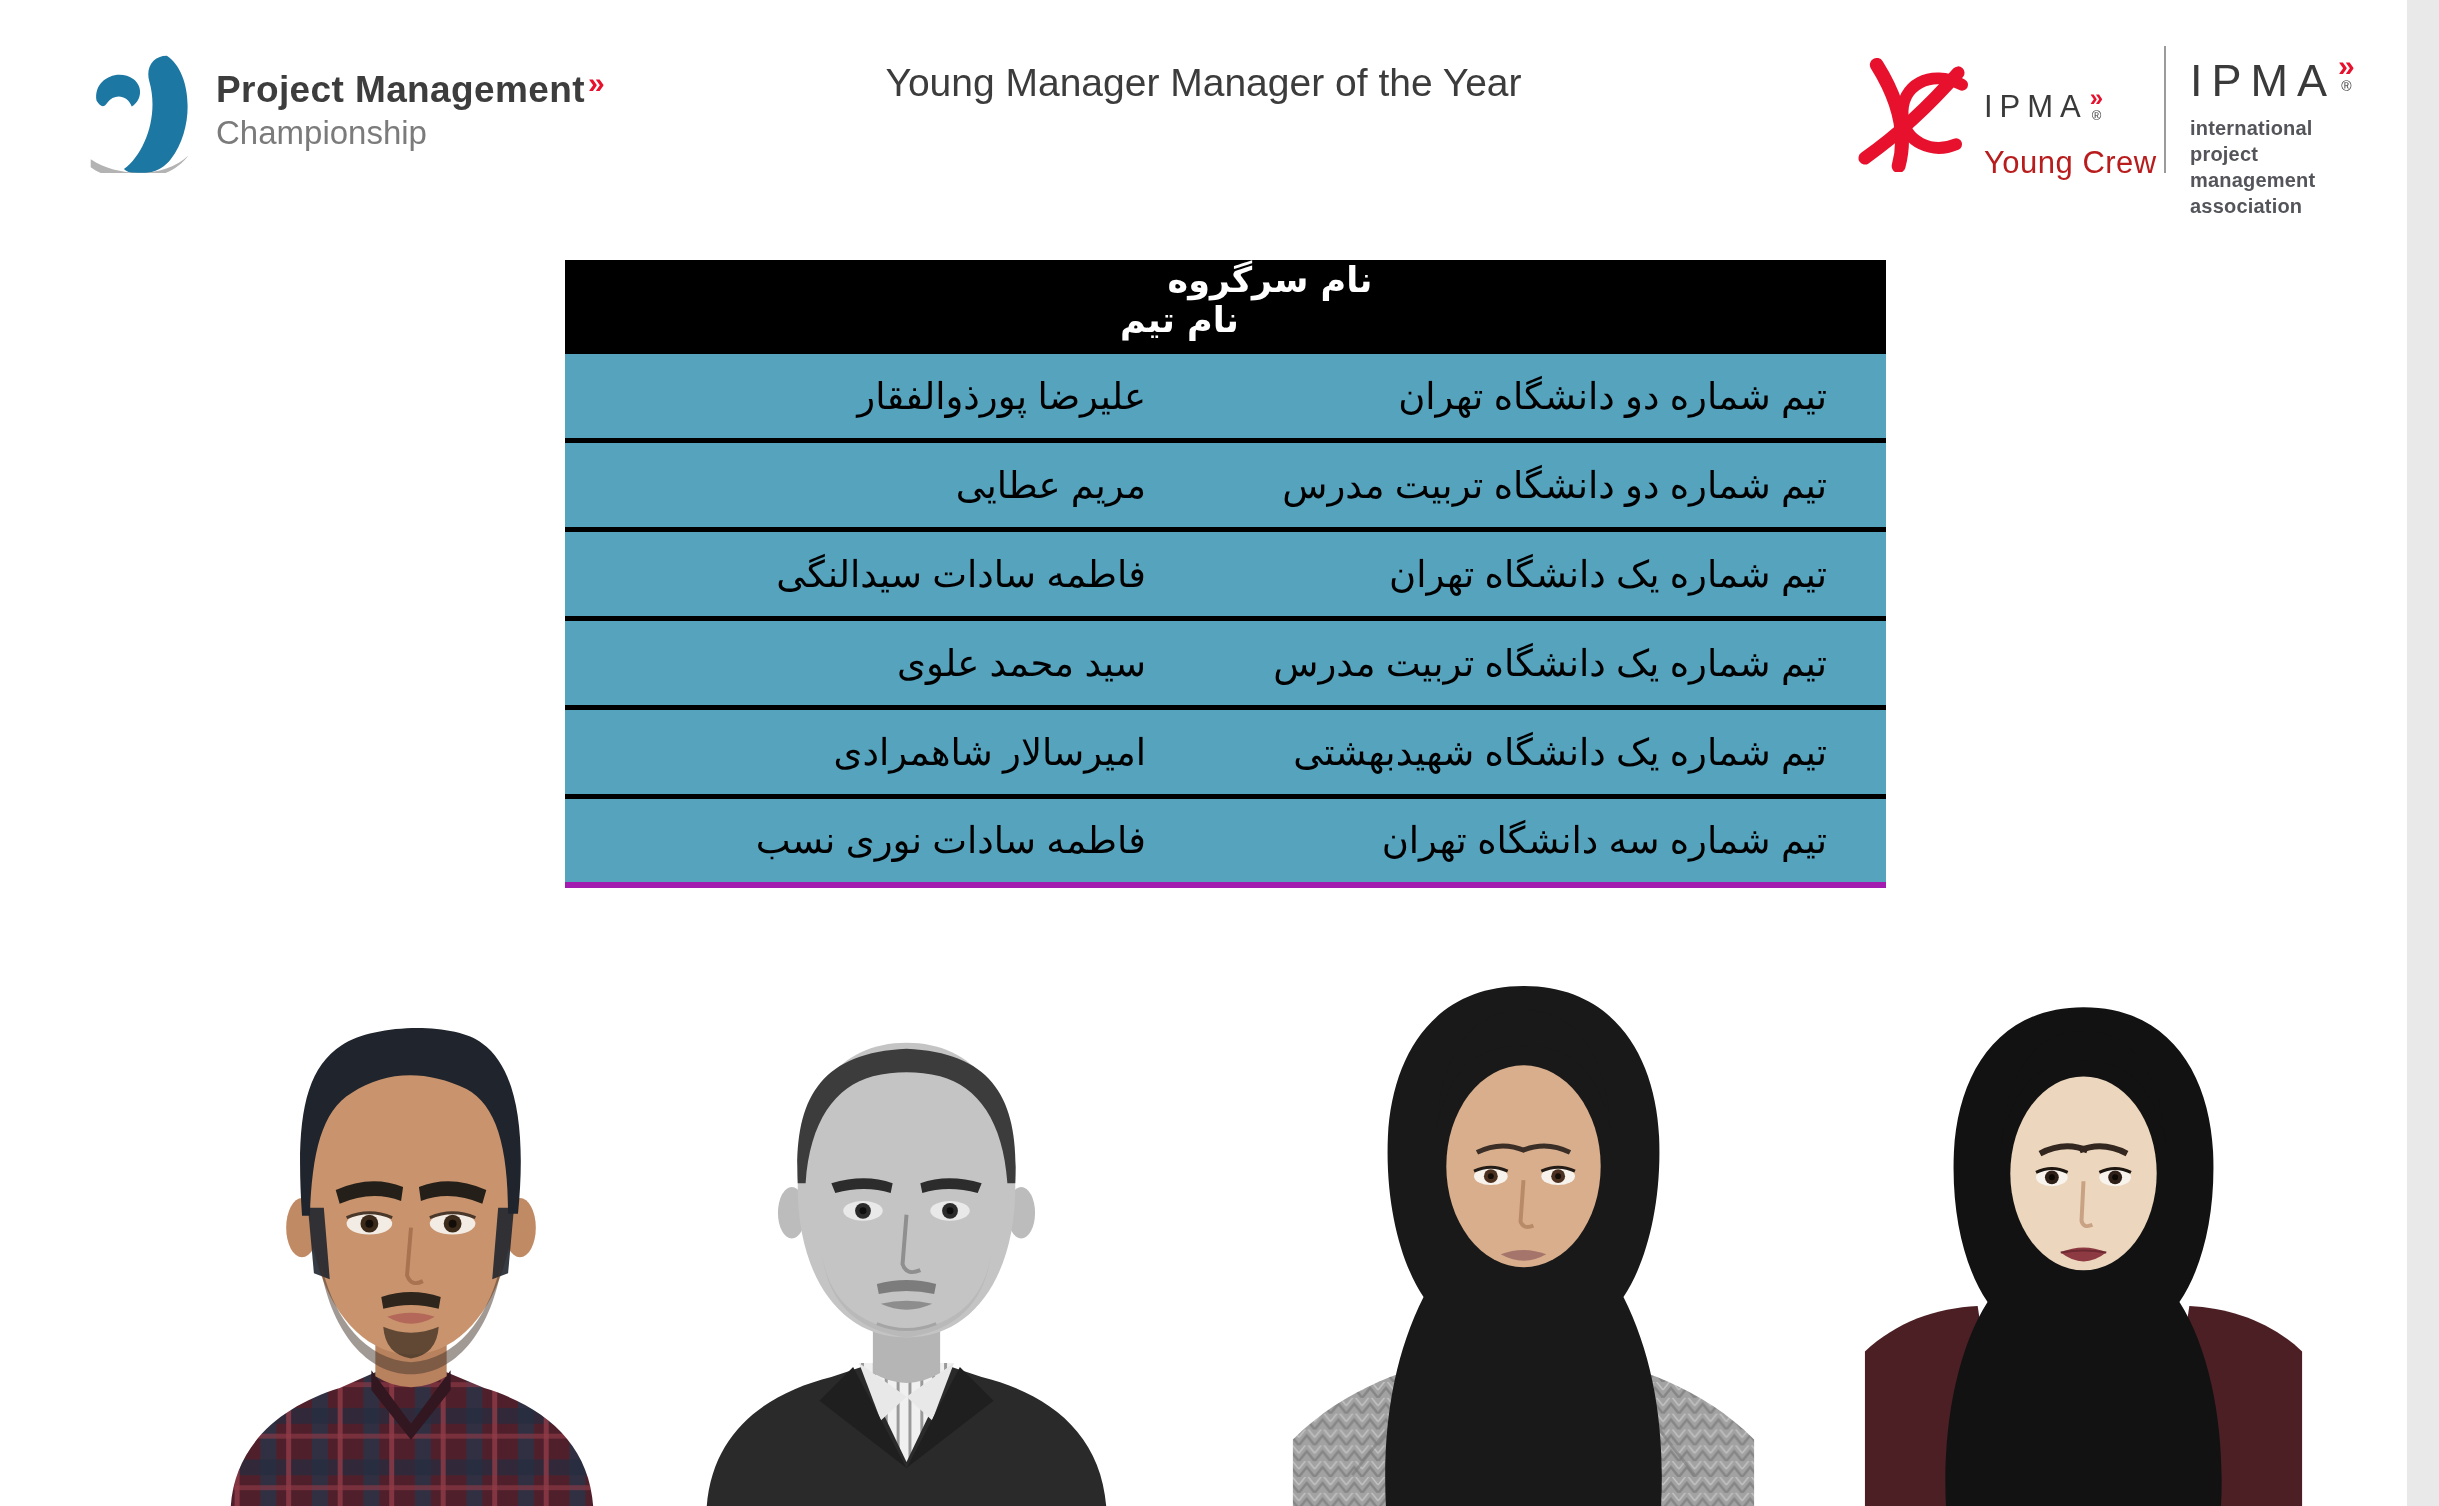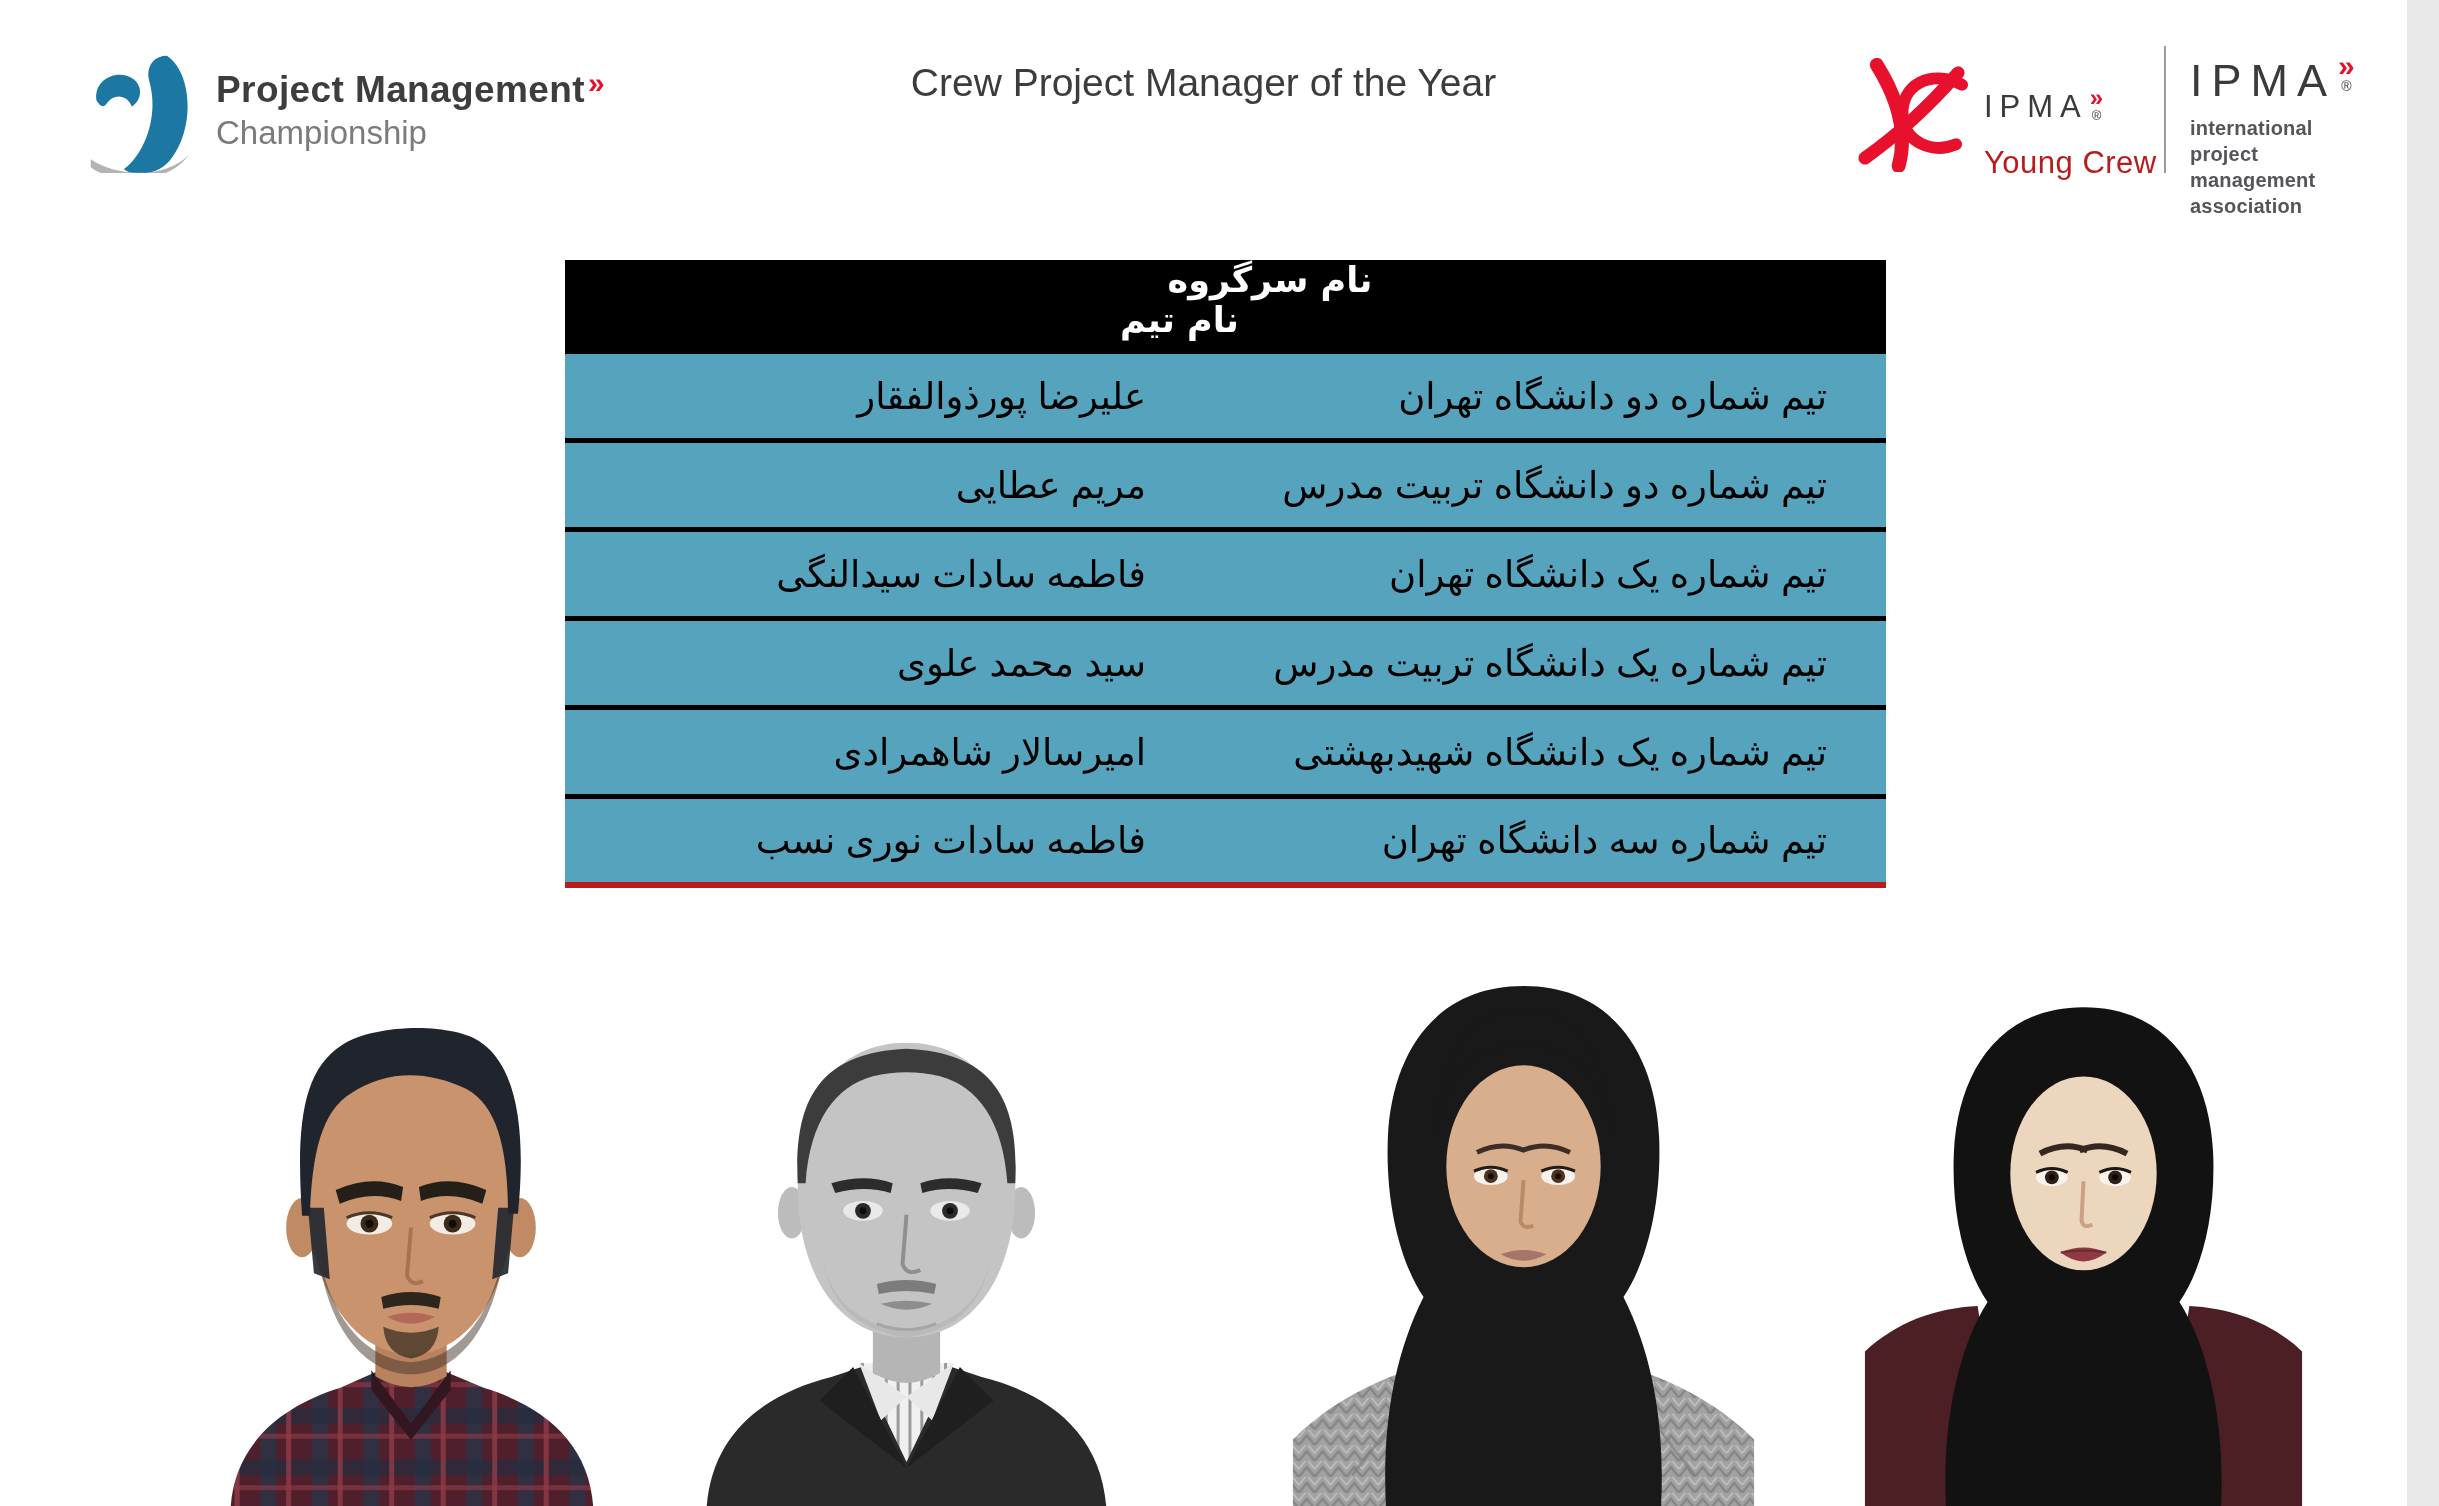--- a/index.html
+++ b/index.html
@@ -28,21 +28,21 @@
   .ipma-word .chev-stack .chev { font-size:30px; line-height:22px; }
   .ipma-word .chev-stack .reg  { font-size:14px; }
   .ipma-lines { margin-top:8px; font-size:20px; font-weight:700; color:#54555a; line-height:26px; letter-spacing:0.2px; }
   
   .teams-table { position:absolute; left:565px; top:260px; width:1321px; }
   .thead { height:94px; background:#000000; display:flex; align-items:center;flex-direction:column; }
   .th { color:#ffffff; font-weight:700; font-size:35px; font-family:"DejaVu Sans", sans-serif; box-sizing:border-box; direction:rtl; }
   .th-leader { width:613px; text-align:center; padding-left:89px; }
   .th-team   { width:708px; text-align:center; padding-right:92px; }
   .tr { height:89px; background:#56a3bd; border-bottom:5px solid #000; display:flex; align-items:center; box-sizing:border-box; }
-  .tr:last-child { border-bottom:6px solid #b91c1c; }
+  .tr:last-child { border-bottom:6px solid #a21caf; }
   .td { font-size:37px; color:#000; font-family:Liberation Sans, sans-serif; direction:rtl; text-align:right;
         box-sizing:border-box; white-space:nowrap; }
   .td-leader { width:613px; padding-left:32px; }
   .td-team   { width:708px; padding-left:59px; }
   
   .td-leader { padding-right:32px; }
   .td-team   { padding-right:59px; }
   
   .photo { position:absolute; bottom:0; }
   .photo svg { display:block; }
@@ -61,21 +61,21 @@
       <path d="M92,6 C117,22 122,78 96,112 C82,130 56,130 48,122 C70,106 84,66 74,32 C70,18 78,6 92,6 Z" fill="#1c77a3"></path>
       <path d="M20,52 C16,30 42,18 58,30 C68,38 66,52 56,58 C52,46 38,44 31,54 C27,60 24,58 20,52 Z" fill="#1c77a3"></path>
       <path d="M14,112 C44,132 92,130 114,108 C96,134 44,142 14,120 Z" fill="#b3b3b3"></path>
     </svg>
   </div>
   <div class="pmc-text">
     <div class="pmc-line1"><span>Project Management</span><span class="pmc-chev">»</span></div>
     <div class="pmc-line2">Championship</div>
   </div>
 
-  <div class="main-title">Crew Project Manager of the Year</div>
+  <div class="main-title">Young Manager Manager of the Year</div>
 
   <div class="yc-figure">
     <svg width="129" height="121" viewBox="0 0 130 122">
       <path d="M30,14 C50,46 62,80 52,116" stroke="#e8112d" stroke-width="14" fill="none" stroke-linecap="round"></path>
       <path d="M112,22 C84,54 52,84 18,108" stroke="#e8112d" stroke-width="13" fill="none" stroke-linecap="round"></path>
       <path d="M116,34 C84,18 54,34 56,66 C58,92 86,104 110,94" stroke="#e8112d" stroke-width="12" fill="none" stroke-linecap="round"></path>
     </svg>
   </div>
   <div class="yc-text">
     <div class="yc-ipma"><span>IPMA</span><span class="chev-stack">

